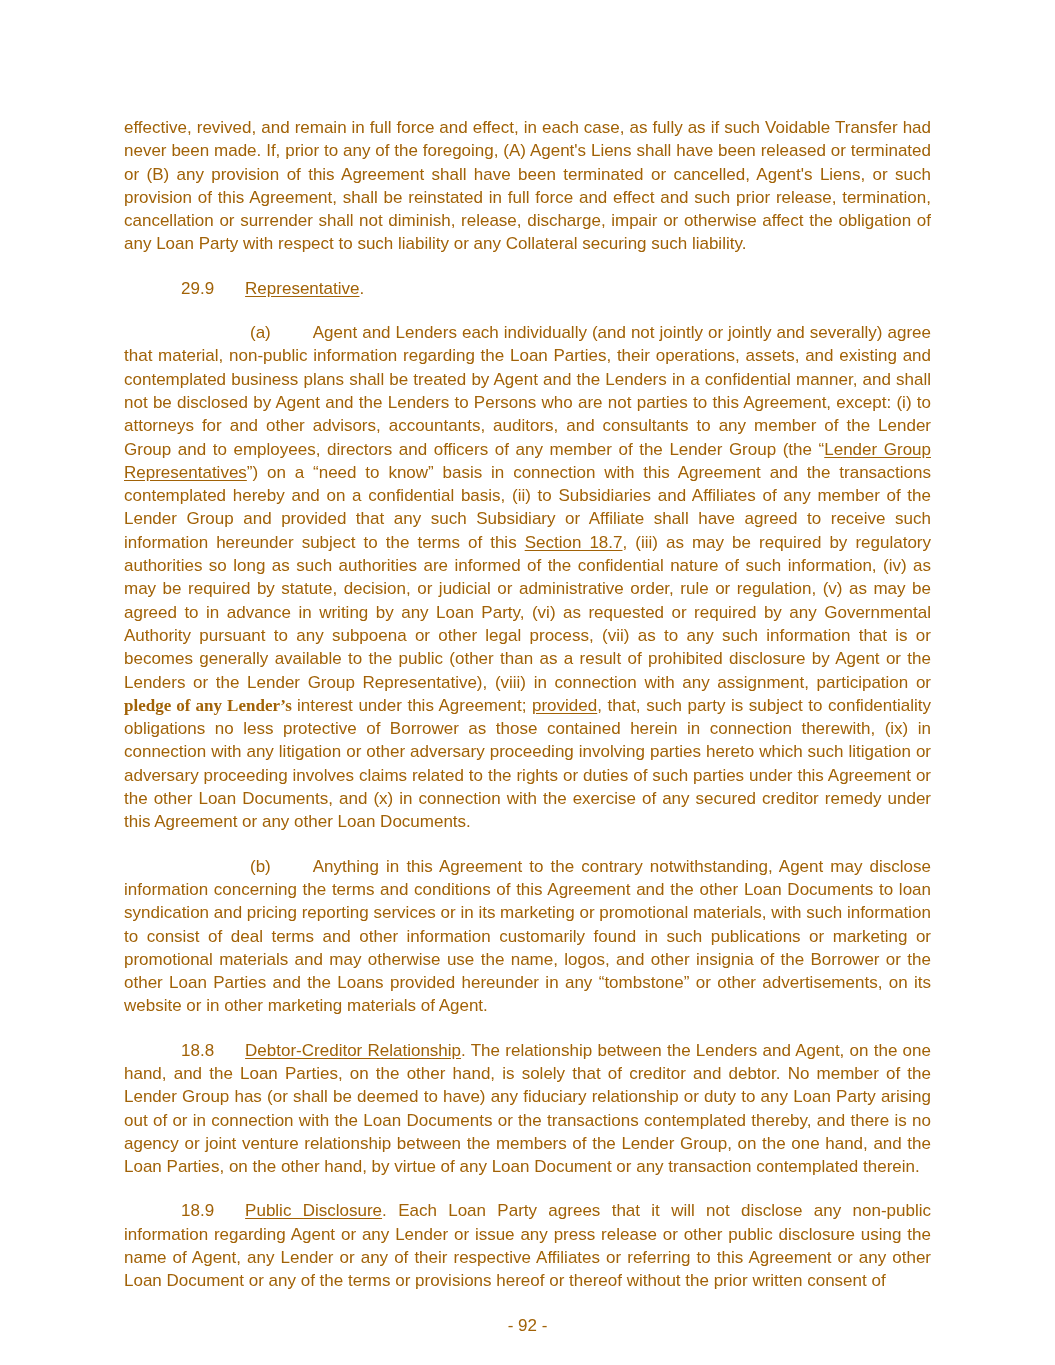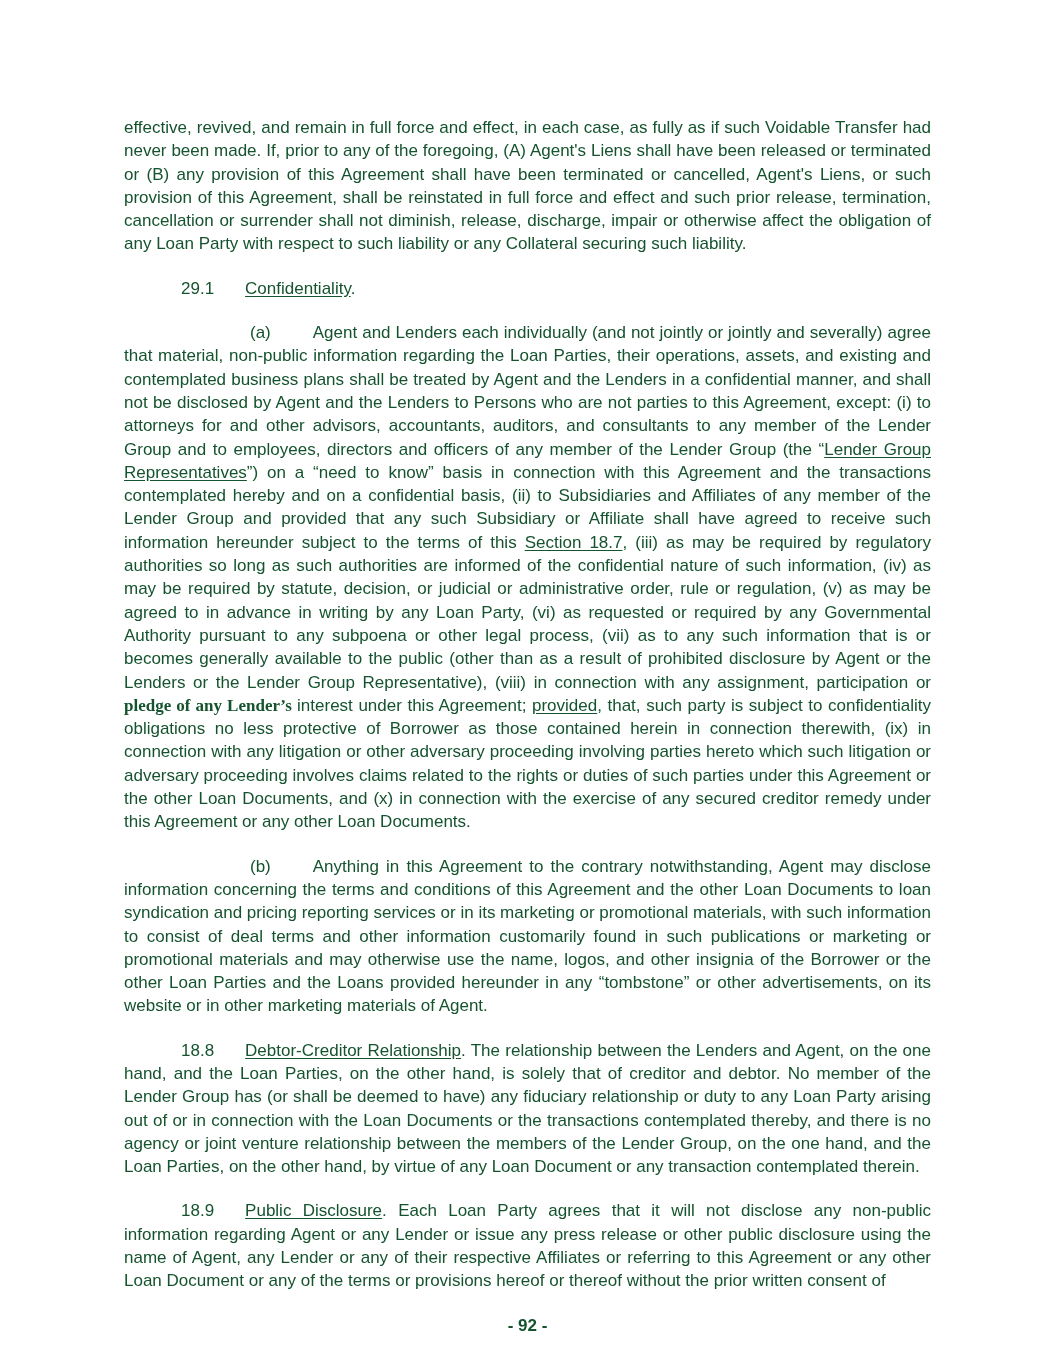--- a/index.html
+++ b/index.html
@@ -4,43 +4,43 @@
 <style>
   html, body { margin: 0; padding: 0; background: #ffffff; }
   .page {
     position: relative;
     width: 1055px;
     height: 1365px;
     background: #ffffff;
     font-family: "Liberation Sans", sans-serif;
     font-size: 17px;
     line-height: 23.3px;
-    color: #14532d;
+    color: #a16207;
     overflow: hidden;
     box-sizing: border-box;
   }
   .content { padding: 116px 124px 0 124px; }
   p { margin: 0 0 21px 0; text-align: justify; hyphens: none; }
   p.heading-line { text-indent: 57px; }
   p.sub { text-indent: 126px; }
   .tab { display: inline-block; width: 42px; }
   .tab-sm { display: inline-block; width: 31px; }
   .u { text-decoration: underline; text-underline-offset: 2px; }
   .serif { font-family: "Liberation Serif", serif; font-weight: bold; }
-  .page-number { text-align: center; margin: 0; font-weight: bold; }
+  .page-number { text-align: center; margin: 0; }
 </style>
 </head>
 <body>
 
 <div class="page">
   <div class="content">
 
     <p>effective, revived, and remain in full force and effect, in each case, as fully as if such Voidable Transfer had never been made.  If, prior to any of the foregoing, (A) Agent's Liens shall have been released or terminated or (B) any provision of this Agreement shall have been terminated or cancelled, Agent's Liens, or such provision of this Agreement, shall be reinstated in full force and effect and such prior release, termination, cancellation or surrender shall not diminish, release, discharge, impair or otherwise affect the obligation of any Loan Party with respect to such liability or any Collateral securing such liability.</p>
 
-    <p class="heading-line"><span>29.1</span><span class="tab-sm"></span><span class="u">Confidentiality</span><span>.</span></p>
+    <p class="heading-line"><span>29.9</span><span class="tab-sm"></span><span class="u">Representative</span><span>.</span></p>
 
     <p class="sub"><span>(a)</span><span class="tab"></span><span>Agent and Lenders each individually (and not jointly or jointly and severally) agree that material, non-public information regarding the Loan Parties, their operations, assets, and existing and contemplated business plans shall be treated by Agent and the Lenders in a confidential manner, and shall not be disclosed by Agent and the Lenders to Persons who are not parties to this Agreement, except:  (i) to attorneys for and other advisors, accountants, auditors, and consultants to any member of the Lender Group and to employees, directors and officers of any member of the Lender Group (the “</span><span class="u">Lender Group Representatives</span><span>”) on a “need to know” basis in connection with this Agreement and the transactions contemplated hereby and on a confidential basis, (ii) to Subsidiaries and Affiliates of any member of the Lender Group and provided that any such Subsidiary or Affiliate shall have agreed to receive such information hereunder subject to the terms of this </span><span class="u">Section 18.7</span><span>, (iii) as may be required by regulatory authorities so long as such authorities are informed of the confidential nature of such information, (iv) as may be required by statute, decision, or judicial or administrative order, rule or regulation, (v) as may be agreed to in advance in writing by any Loan Party, (vi) as requested or required by any Governmental Authority pursuant to any subpoena or other legal process, (vii) as to any such information that is or becomes generally available to the public (other than as a result of prohibited disclosure by Agent or the Lenders or the Lender Group Representative), (viii) in connection with any assignment, participation or </span><span class="serif">pledge of any Lender’s </span><span>interest under this Agreement; </span><span class="u">provided</span><span>, that, such party is subject to confidentiality obligations no less protective of Borrower as those contained herein in connection therewith, (ix) in connection with any litigation or other adversary proceeding involving parties hereto which such litigation or adversary proceeding involves claims related to the rights or duties of such parties under this Agreement or the other Loan Documents, and (x) in connection with the exercise of any secured creditor remedy under this Agreement or any other Loan Documents.</span></p>
 
     <p class="sub"><span>(b)</span><span class="tab"></span><span>Anything in this Agreement to the contrary notwithstanding, Agent may disclose information concerning the terms and conditions of this Agreement and the other Loan Documents to loan syndication and pricing reporting services or in its marketing or promotional materials, with such information to consist of deal terms and other information customarily found in such publications or marketing or promotional materials and may otherwise use the name, logos, and other insignia of the Borrower or the other Loan Parties and the Loans provided hereunder in any “tombstone” or other advertisements, on its website or in other marketing materials of Agent.</span></p>
 
     <p class="heading-line"><span>18.8</span><span class="tab-sm"></span><span class="u">Debtor-Creditor Relationship</span><span>.</span><span>  The relationship between the Lenders and Agent, on the one hand, and the Loan Parties, on the other hand, is solely that of creditor and debtor.  No member of the Lender Group has (or shall be deemed to have) any fiduciary relationship or duty to any Loan Party arising out of or in connection with the Loan Documents or the transactions contemplated thereby, and there is no agency or joint venture relationship between the members of the Lender Group, on the one hand, and the Loan Parties, on the other hand, by virtue of any Loan Document or any transaction contemplated therein.</span></p>
 
     <p class="heading-line"><span>18.9</span><span class="tab-sm"></span><span class="u">Public Disclosure</span><span>.</span><span>  Each Loan Party agrees that it will not disclose any non-public information regarding Agent or any Lender or issue any press release or other public disclosure using the name of Agent, any Lender or any of their respective Affiliates or referring to this Agreement or any other Loan Document or any of the terms or provisions hereof or thereof without the prior written consent of</span></p>
 
     <p class="page-number">- 92 -</p>

